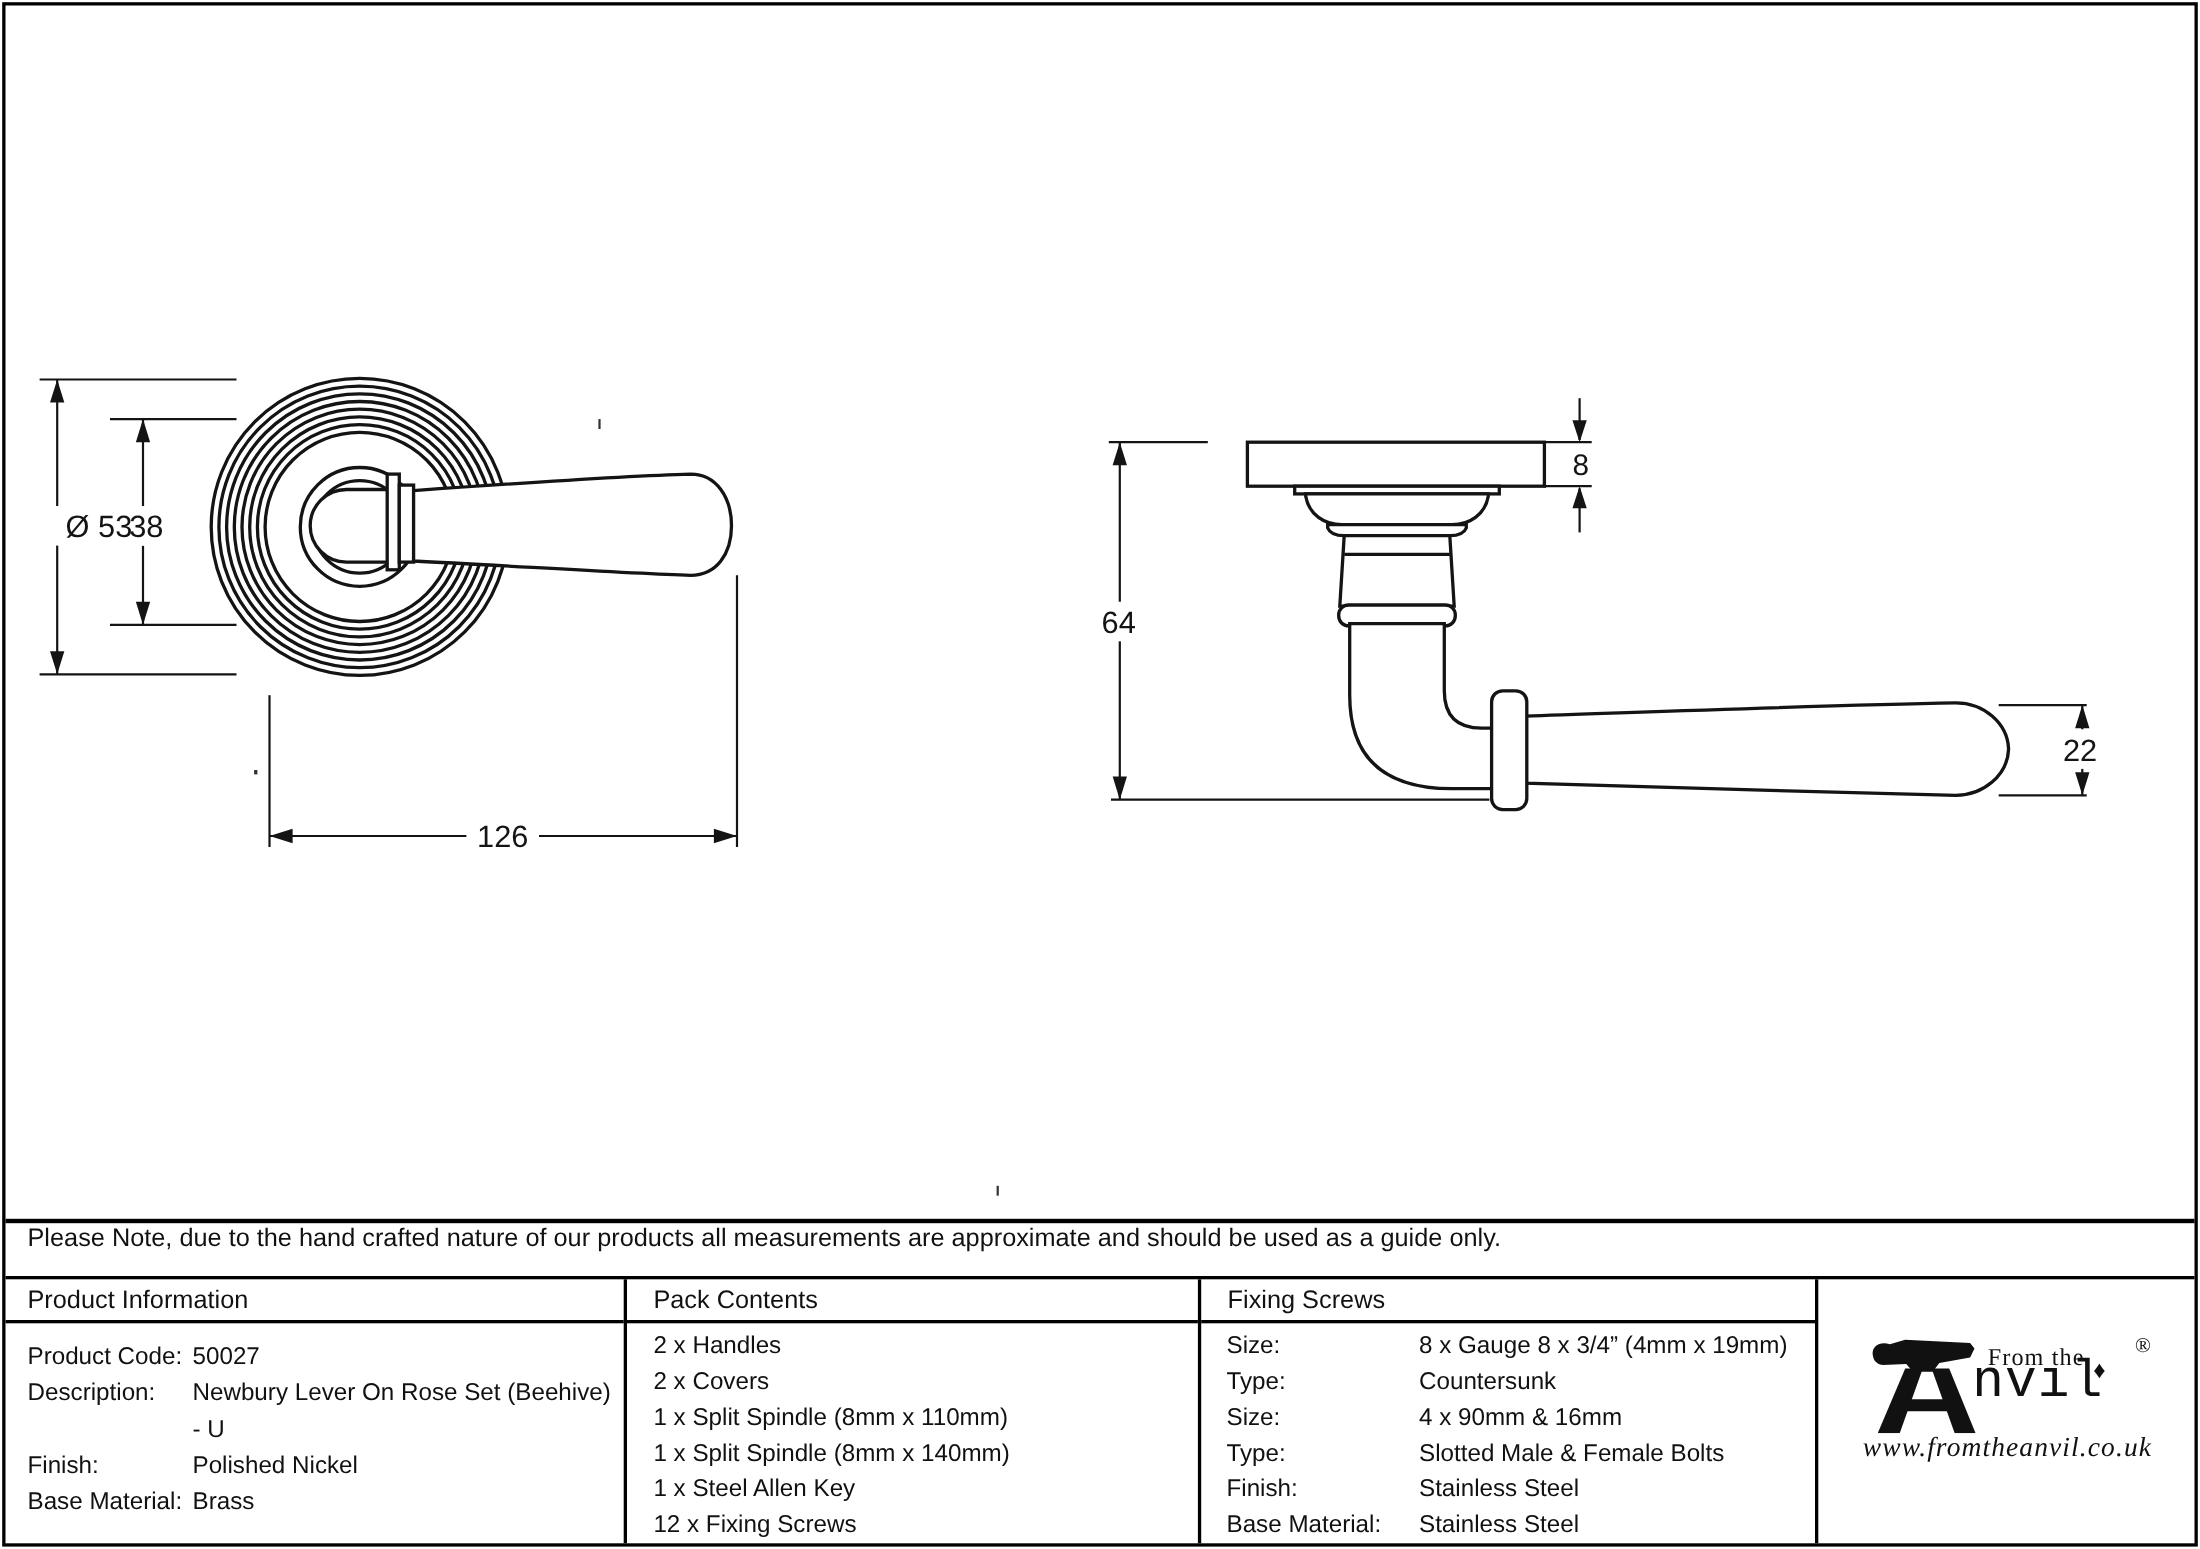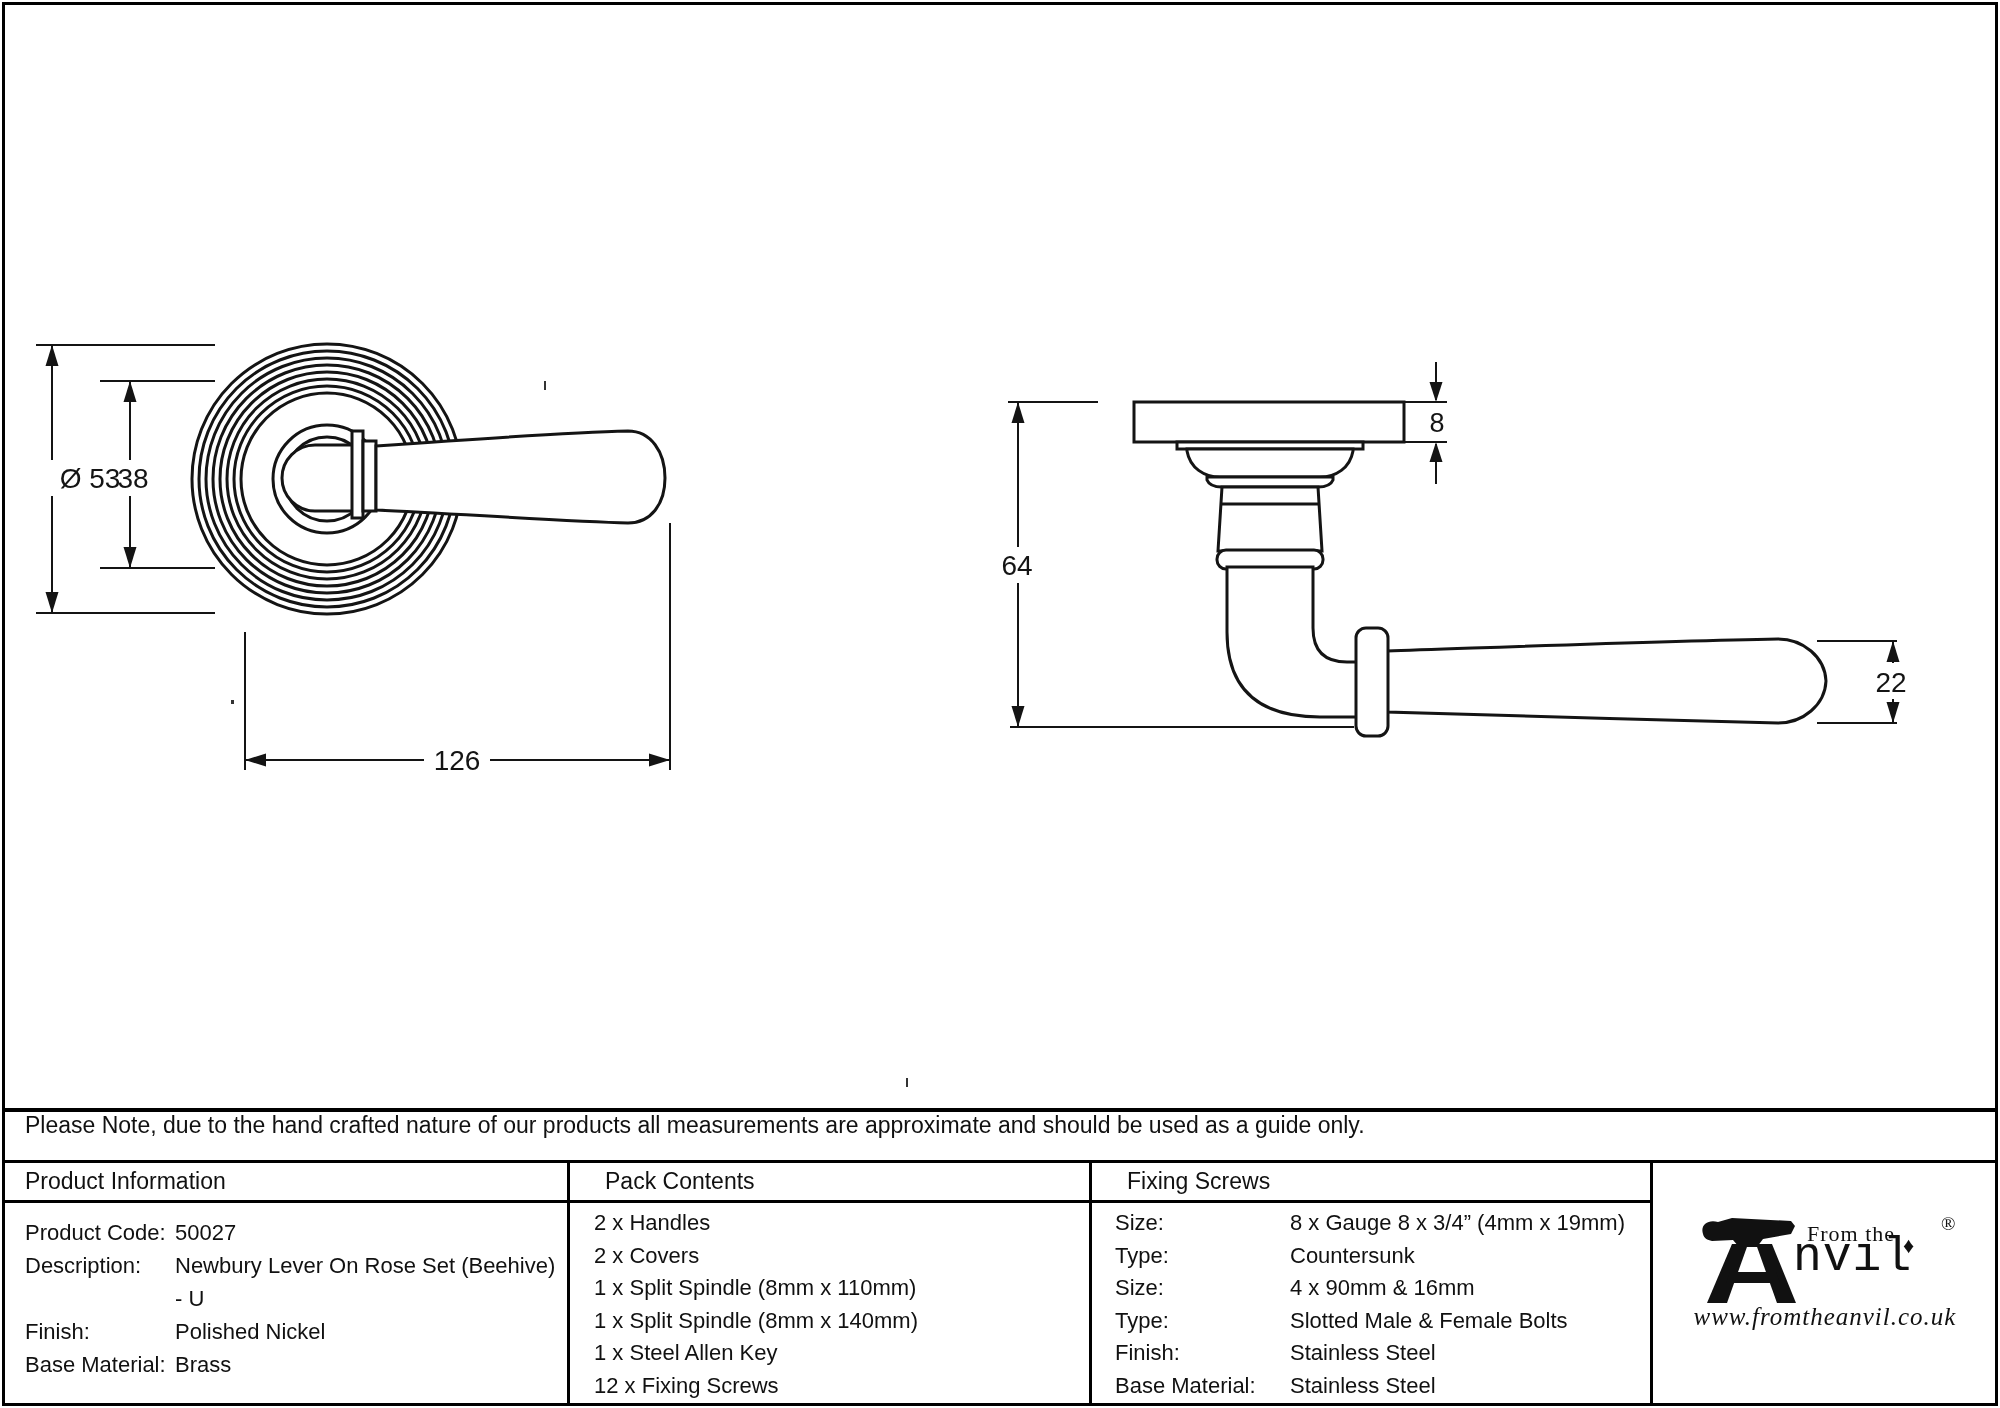--- a/index.html
+++ b/index.html
@@ -14,21 +14,21 @@
 
   .bottom{position:absolute;left:5px;top:1108px;width:1990px;height:295px;border-top:4px solid #000;box-sizing:border-box;background:#fff}
   .note-row{height:48px;border-bottom:3px solid #000;display:flex;padding-left:20px;font-size:23px}
   .tbl{display:flex;height:240px}
   .col{box-sizing:border-box}
   .col1{width:565px;border-right:3px solid #000}
   .col2{width:522px;border-right:3px solid #000}
   .col3{width:561px;border-right:3px solid #000}
   .col4{flex:1;position:relative}
   .hdr{height:40px;border-bottom:3px solid #000;display:flex;align-items:center;font-size:23px;padding-left:20px;box-sizing:border-box}
-  .col2 .hdr,.col3 .hdr{padding-left:35px}
+  .col2 .hdr,.col3 .hdr{padding-left:24px}
   .body1{padding:13px 0 0 20px;font-size:22px}
   .body1 .row{display:flex;line-height:33px}
   .body1 .lbl{width:150px;flex:none}
   .body2{padding:4px 0 0 24px;font-size:22px}
   .body2 .item{line-height:32.5px}
   .body3{padding:4px 0 2px 23px;font-size:22px}
   .body3 .row{display:flex;line-height:32.5px}
   .body3 .lbl{width:175px;flex:none}
 
   .logo{position:absolute;left:36px;top:46px;width:272px;height:132px}

